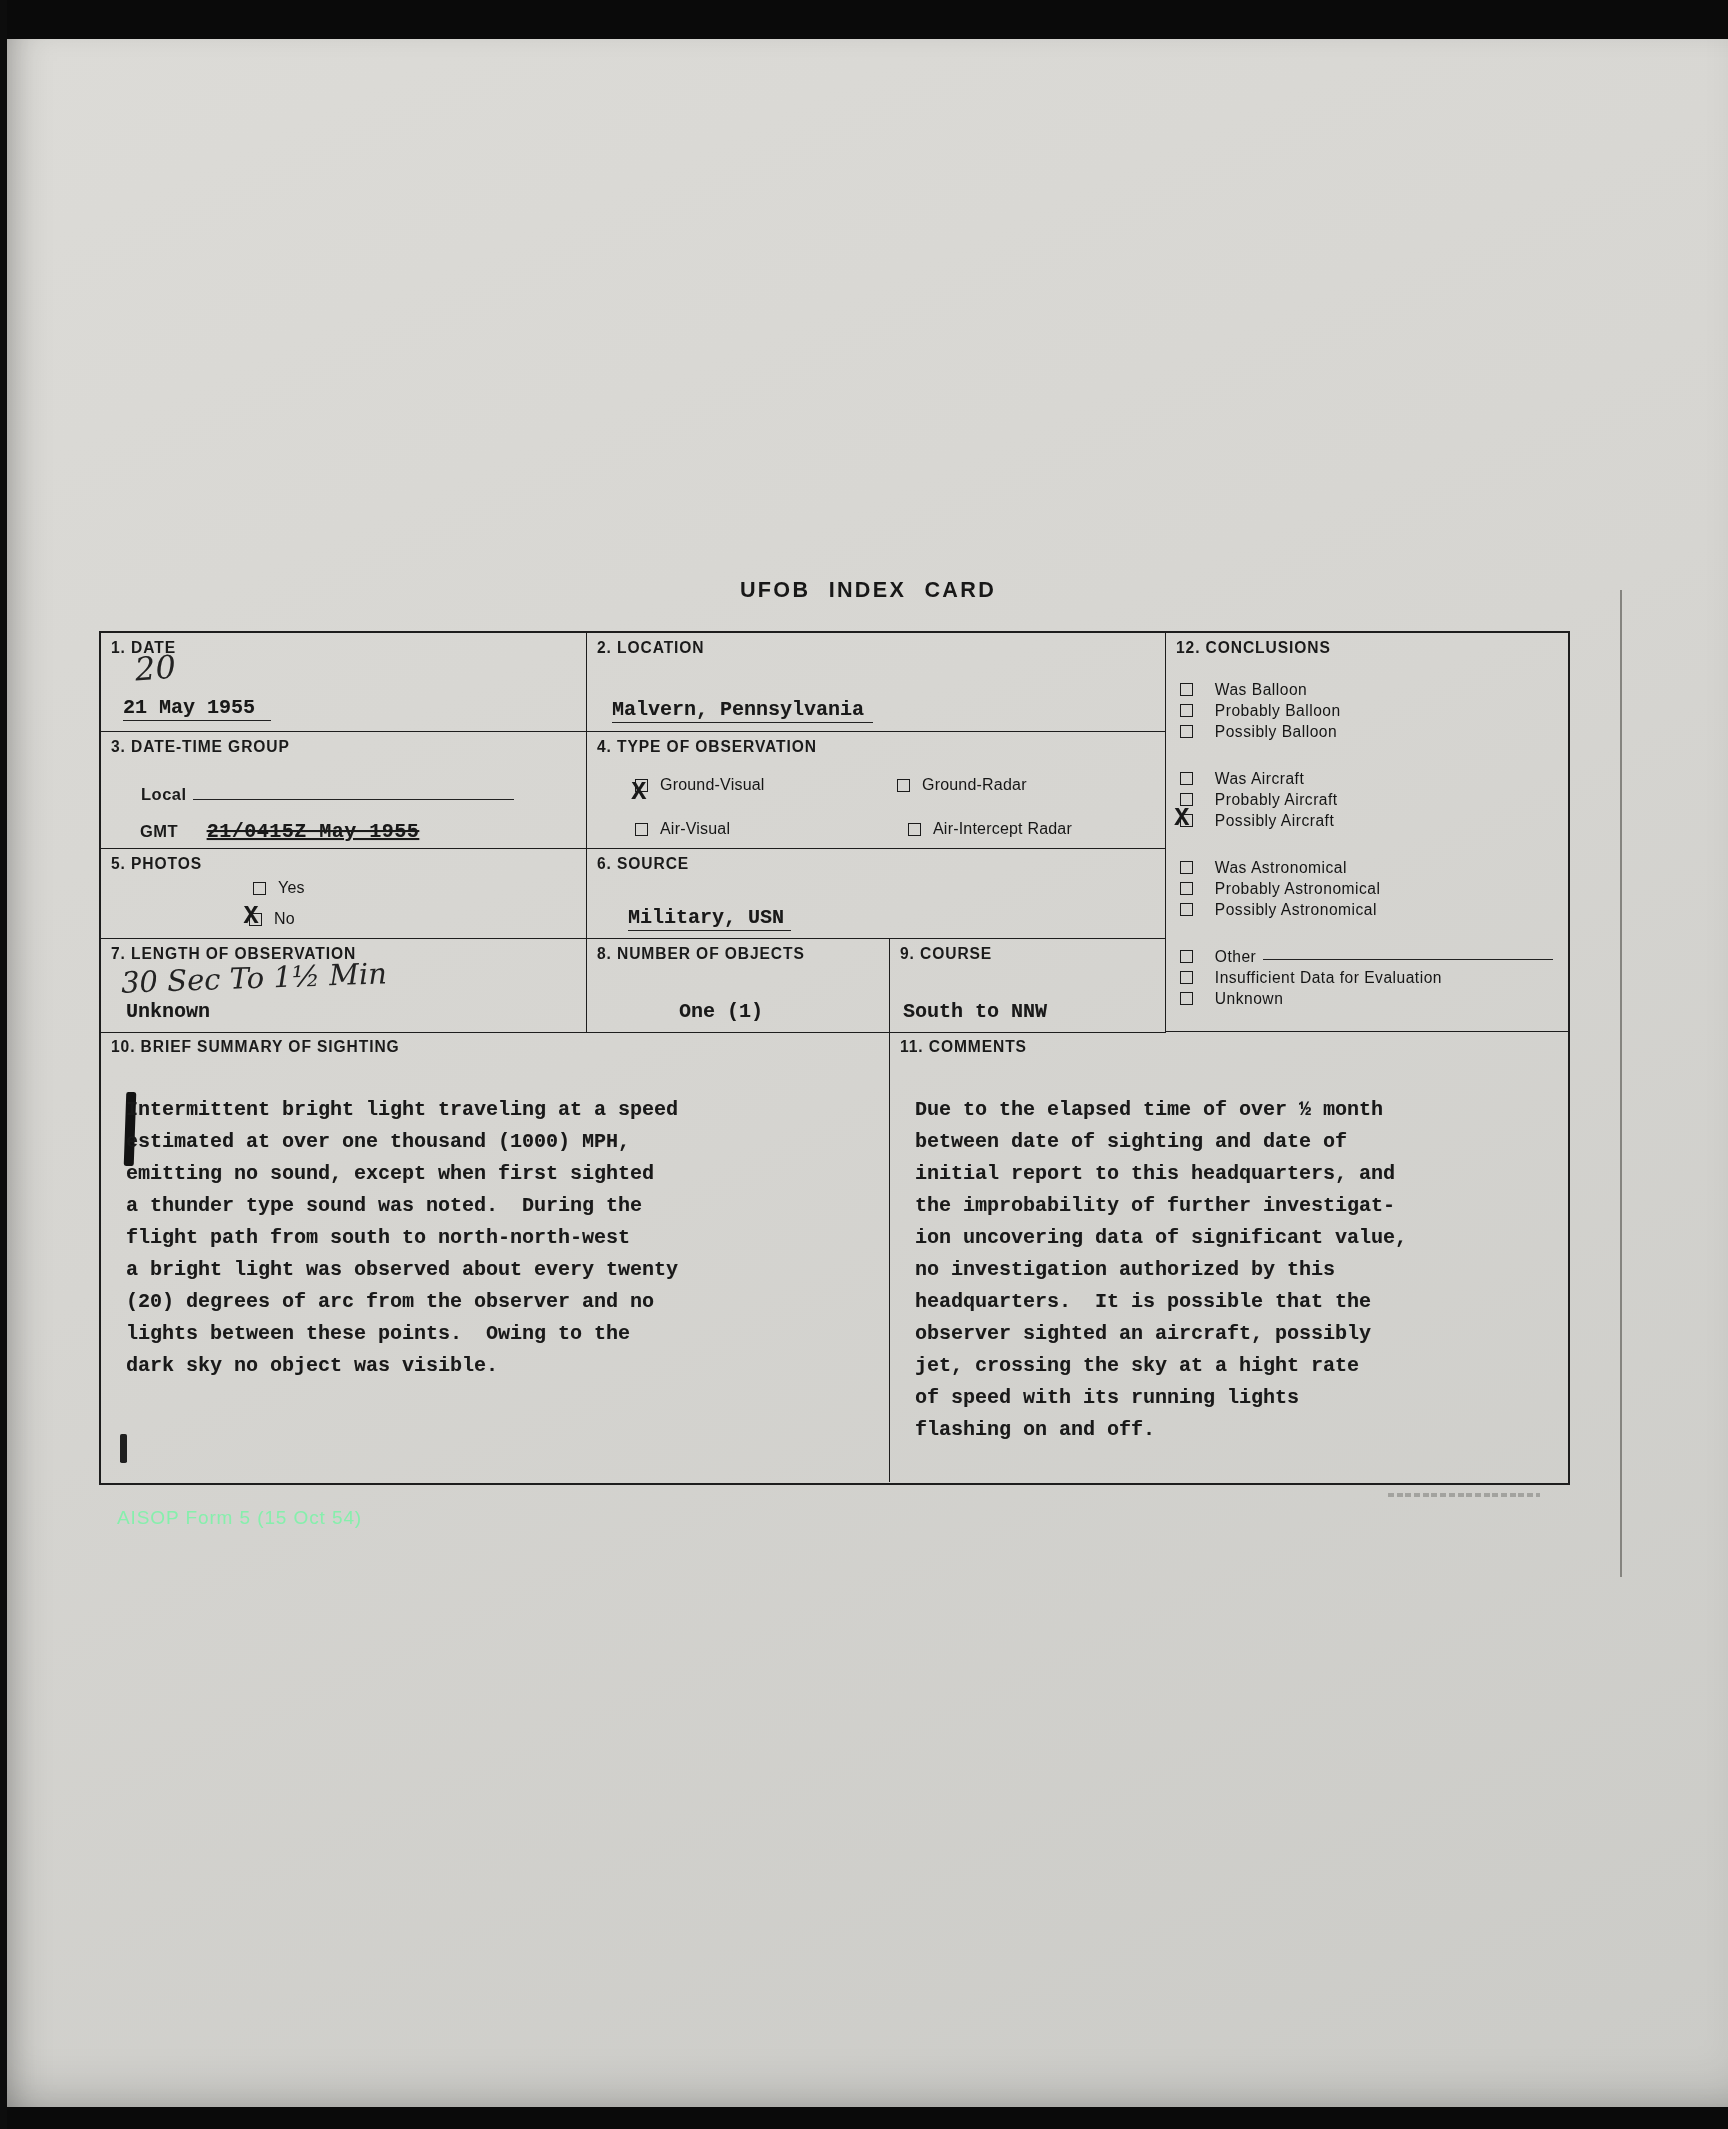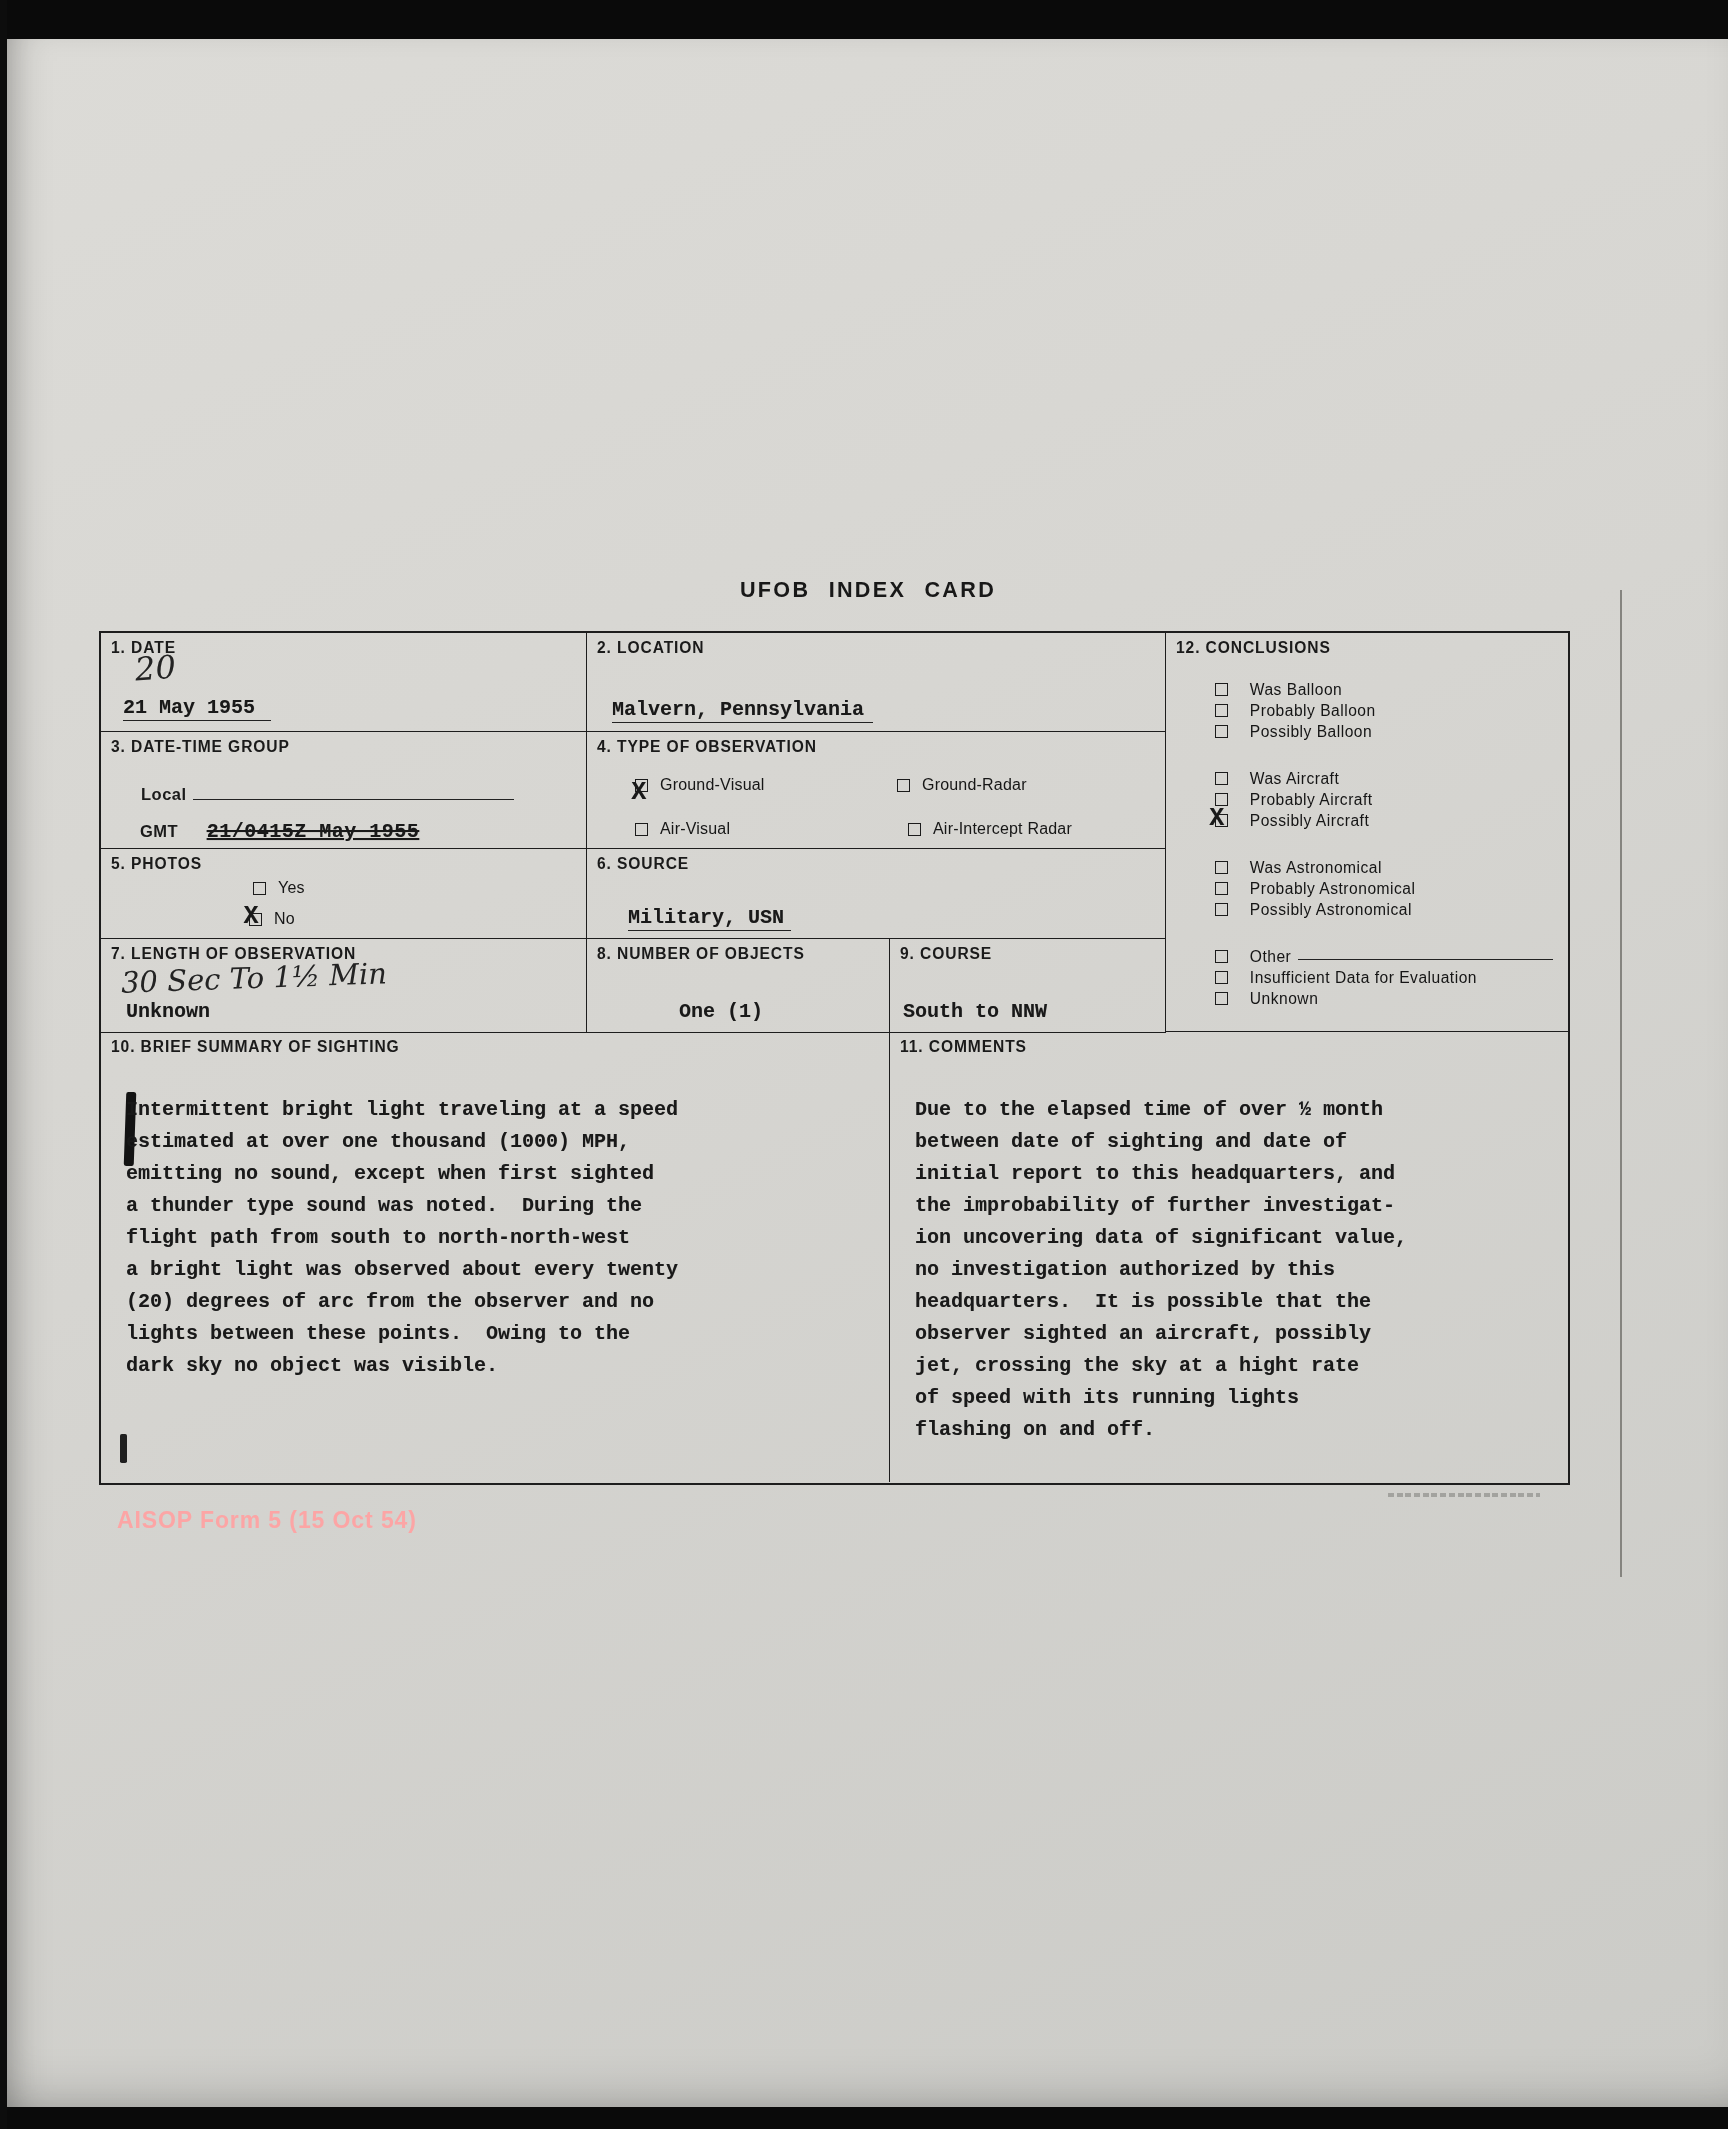--- a/index.html
+++ b/index.html
@@ -21,21 +21,21 @@
   .line-right { position:absolute; left:1620px; top:590px; width:2.3px; height:987px; background:#85847f; }
   .fineprint { position:absolute; left:1388px; top:1493px; width:152px; height:4.1px; opacity:.65;
     background:repeating-linear-gradient(90deg,#8a8a86 0 6px, transparent 6px 8.7px); }
 
   .doc-title {
     position:absolute; left:868px; top:577px; transform:translateX(-50%);
     font-size:21.6px; font-weight:bold; letter-spacing:2.3px; word-spacing:10px; color:#181818;
   }
   .form-footer {
     position:absolute; left:117px; top:1507px;
-    font-size:23px; font-weight:bold; letter-spacing:0.9px; color:#fca5a5;
+    font-size:19px; font-weight:normal; letter-spacing:0.9px; color:#86efac;
   }
 
   .card {
     position:absolute; left:99px; top:631px; width:1471px; height:854px;
     border:2.3px solid #1d1d1d; box-sizing:border-box;
   }
   .cell { position:absolute; box-sizing:border-box; }
   .br { border-right:1.8px solid #1d1d1d; }
   .bb { border-bottom:1.8px solid #1d1d1d; }
 
@@ -101,21 +101,21 @@
   .opt-gr { left:310px; top:44px; }
   .opt-av { left:48px; top:88px; }
   .opt-ai { left:321px; top:88px; }
   .opt-yes{ left:152px; top:30px; }
   .opt-no { left:148px; top:61px; }
 
   
   .conc-list { position:absolute; left:13.8px; top:46px; right:7.3px; display:flex; flex-direction:column; }
   .conc-group { margin-bottom:26px; }
   .conc-group:last-child { margin-bottom:0;text-align:right; }
-  .conc-item { display:flex; align-items:center; height:21px;margin-left:35px; }
+  .conc-item { display:flex; align-items:center; height:21px; }
   .conc-item .cbwrap { margin-right:22px; }
   .conc-label { font-size:15.6px; letter-spacing:0.5px; color:#151515; white-space:nowrap; }
   .other-line { flex:1; border-bottom:1.4px solid #222; height:0.5px; margin:6.4px 7.3px 0 6.4px; }
 </style>
 </head>
 <body>
 
 <div class="scan">
   <div class="paper"></div>
   <div class="bar-top"></div>

